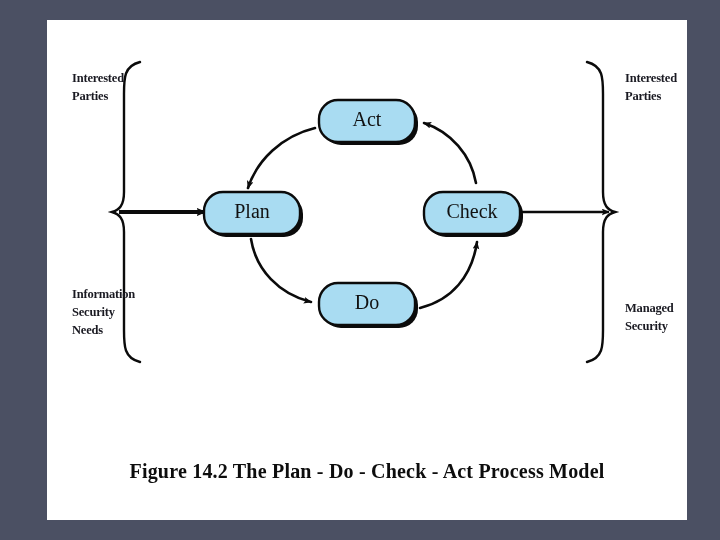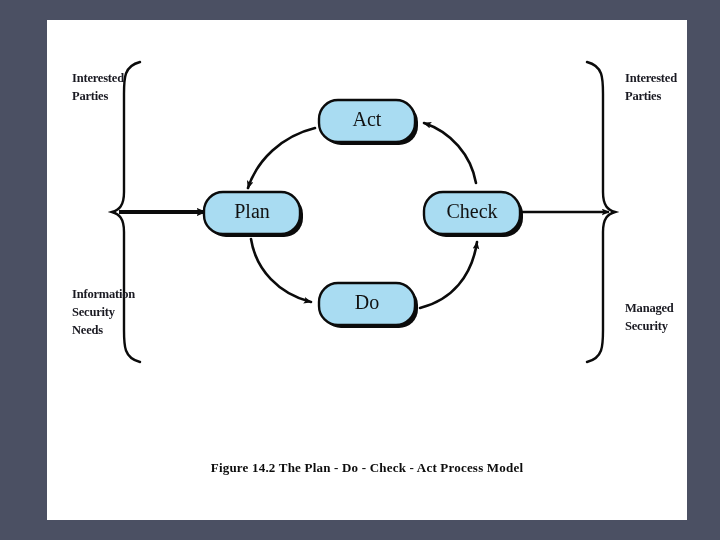--- a/index.html
+++ b/index.html
@@ -52,21 +52,21 @@
     letter-spacing: -0.2px;
   }
   #caption {
     position: absolute;
     left: 0;
     top: 440px;
     width: 640px;
     text-align: center;
     font-family: "Liberation Serif", "DejaVu Serif", serif;
     font-weight: bold;
-    font-size: 13px;
+    font-size: 20px;
     color: #0d0d0d;
     letter-spacing: 0.2px;
     white-space: nowrap;
   }
 </style>
 </head>
 <body>
 
 <div id="slide">
   <div id="canvas">

